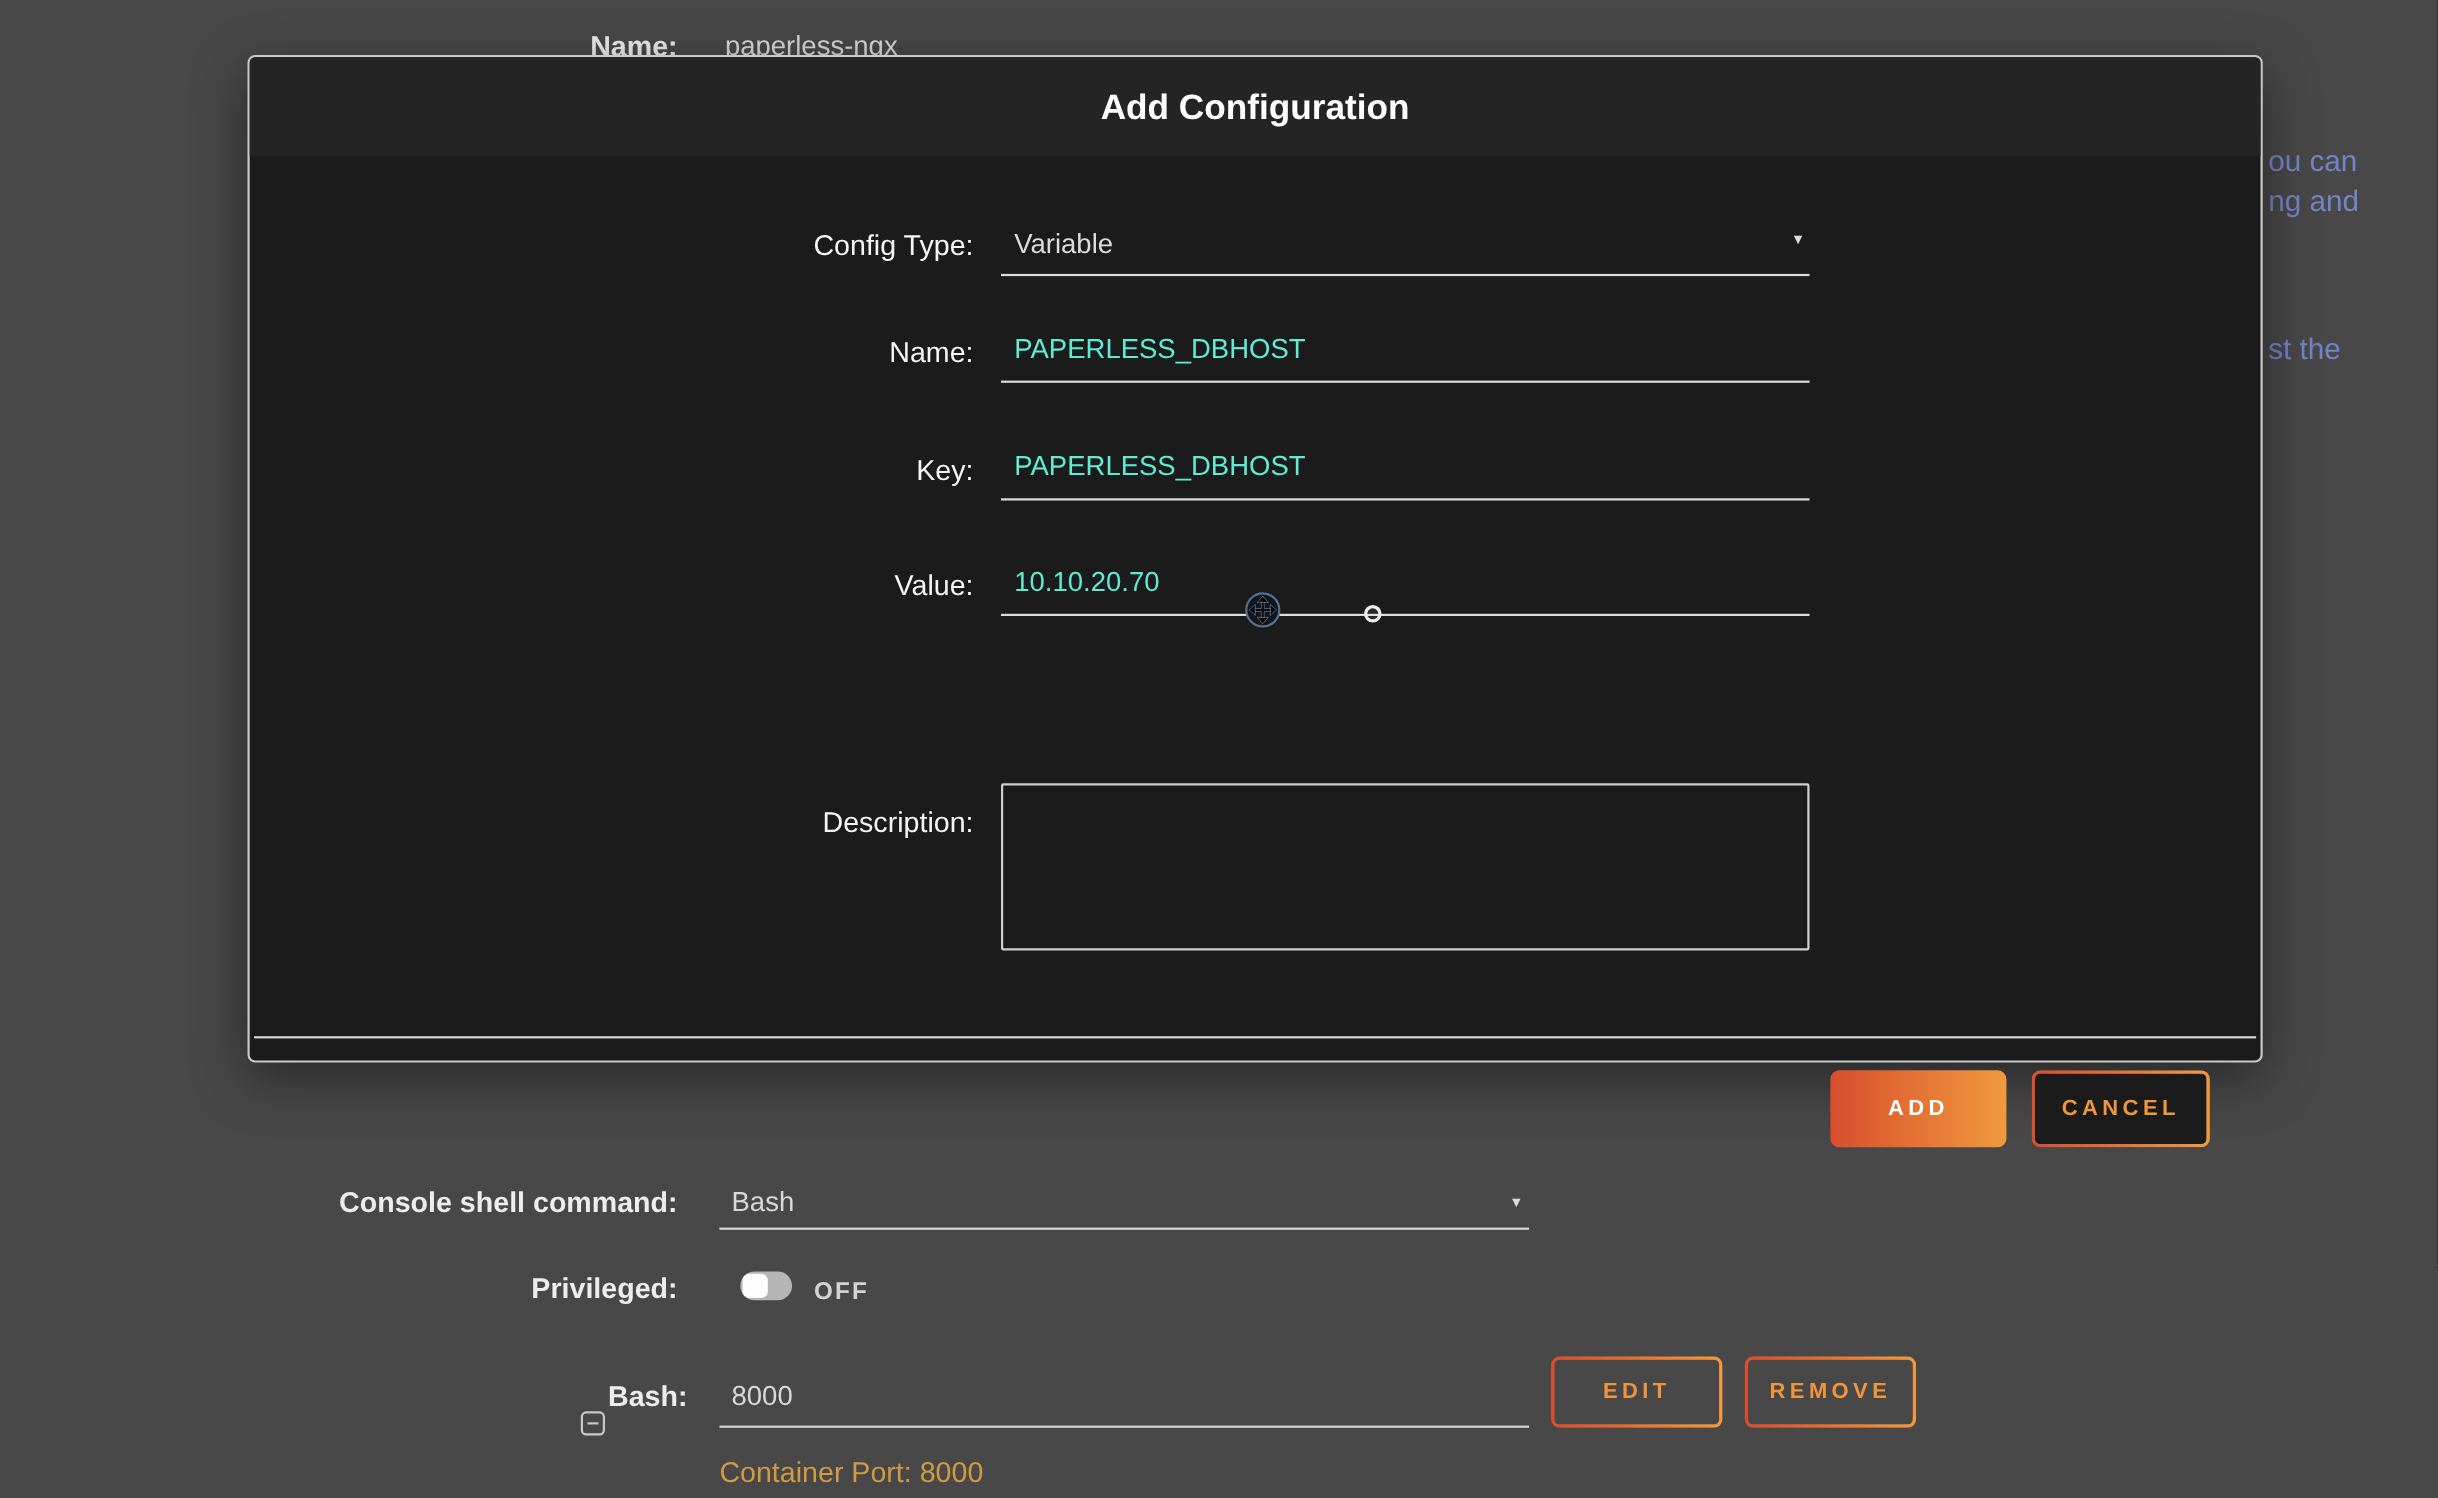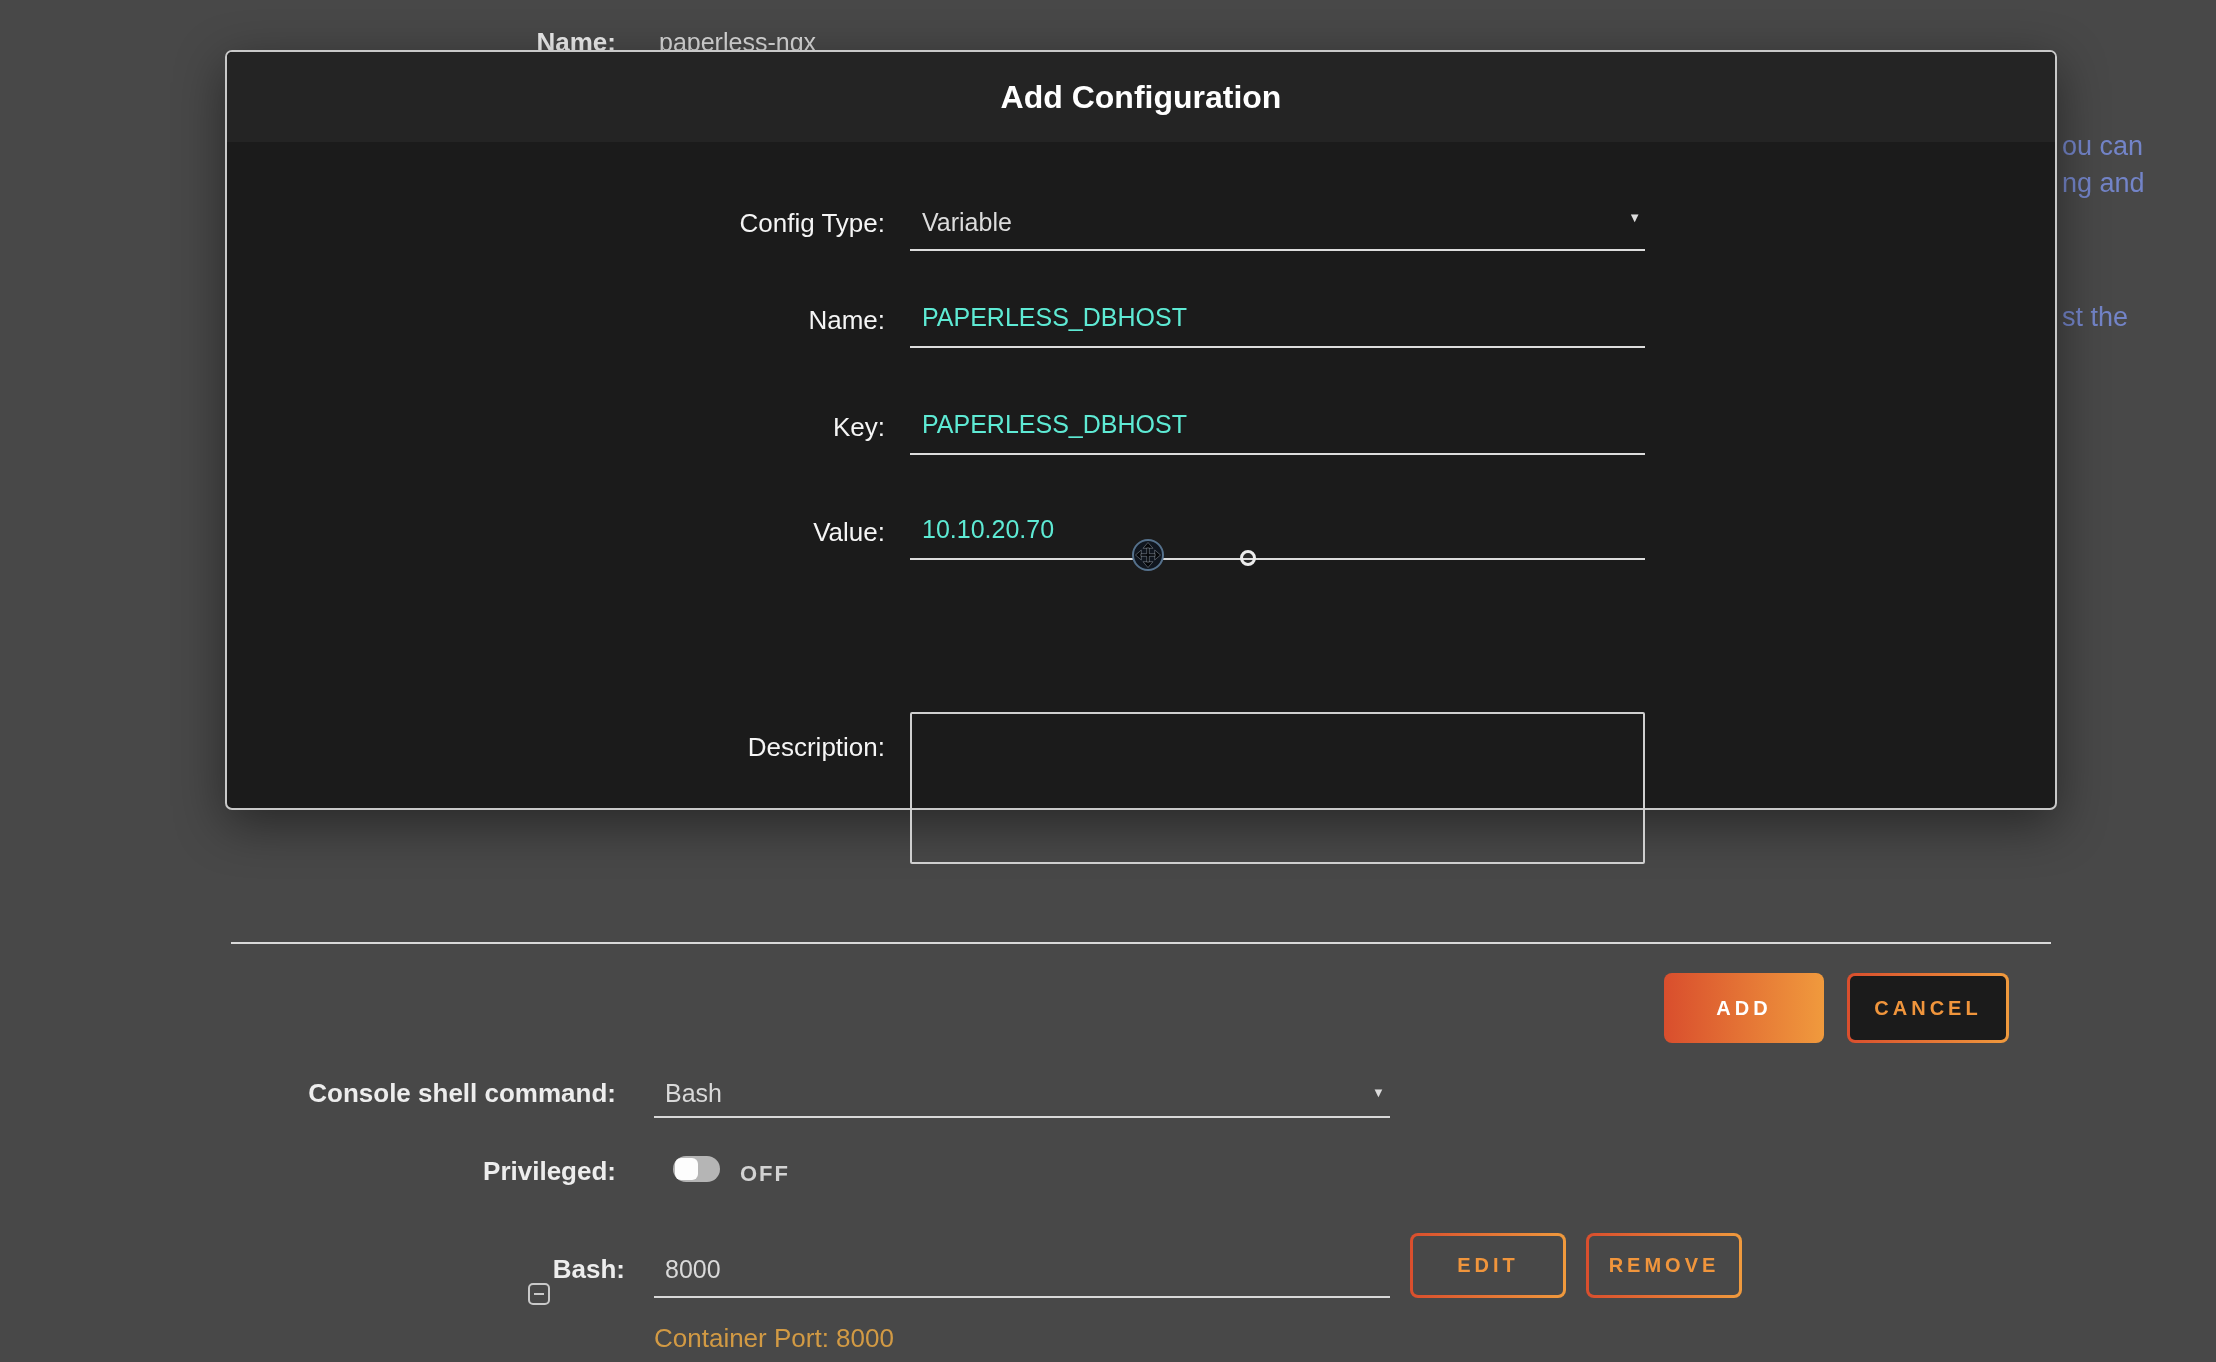--- a/index.html
+++ b/index.html
@@ -54,21 +54,21 @@
     color:var(--accent-text);
     border:3px solid transparent;border-radius:8px;
     background:linear-gradient(var(--page-bg),var(--page-bg)) padding-box,
                linear-gradient(90deg,var(--accent-gradient-start),var(--accent-gradient-end)) border-box;
     cursor:pointer;
   }
   .note-orange{font-size:26px;color:var(--note-orange);}
 
   
   .modal{
-    left:225px;top:50px;width:1832px;height:760px;
+    left:225px;top:50px;width:1832px;height:916px;
     background:var(--modal-bg);
     border:2px solid #c9c9c9;border-radius:7px;
     box-shadow:0 14px 50px rgba(0,0,0,.45);
   }
   .modal-header{
     height:90px;background:var(--modal-header-bg);
     border-radius:5px 5px 0 0;
     display:flex;align-items:center;justify-content:center;
   }
   .modal-title{font-size:32px;font-weight:bold;color:#fff;}

